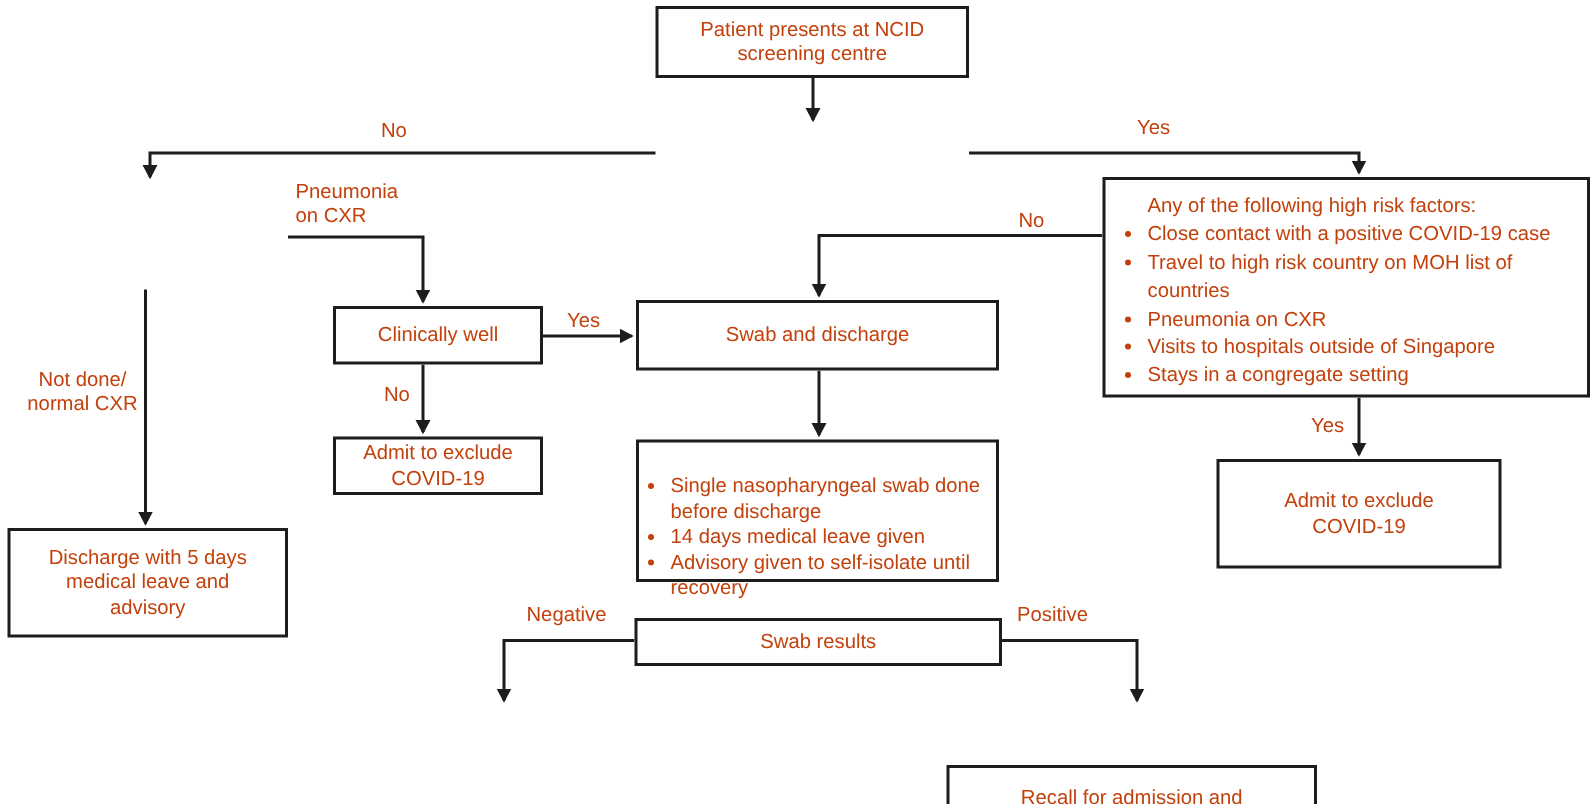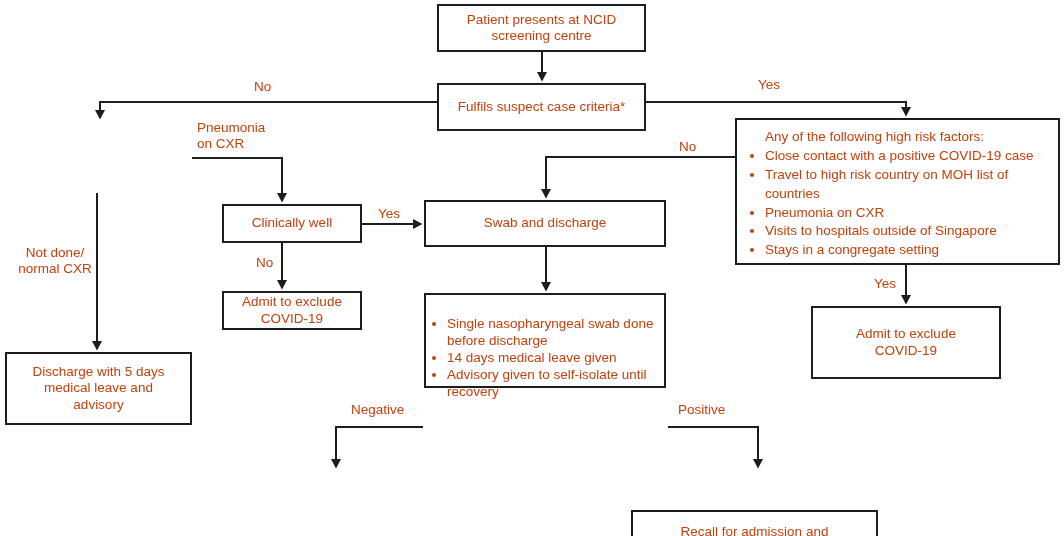--- a/index.html
+++ b/index.html
@@ -88,23 +88,20 @@
     <path class="edge" d="M546,247 V290" marker-end="url(#arrow)"></path>
     <path class="edge" d="M906,265 V303" marker-end="url(#arrow)"></path>
     <path class="edge" d="M423,427 H336 V467" marker-end="url(#arrow)"></path>
     <path class="edge" d="M668,427 H758 V467" marker-end="url(#arrow)"></path>
   </svg>
 
   <div class="node pad-patient" style="left:437px; top:4px; width:209px; height:48px;">
     <div class="txt">Patient presents at NCID screening centre</div>
   </div>
 
-  <div class="node pad-fulfils" style="left:437px; top:83px; width:209px; height:48px;">
-    <div class="txt">Fulfils suspect case criteria*</div>
-  </div>
 
 
   <div class="node pad-plain" style="left:222px; top:204px; width:140px; height:39px;">
     <div class="txt">Clinically well</div>
   </div>
 
   <div class="node pad-plain" style="left:222px; top:291px; width:140px; height:39px;">
     <div class="txt">Admit to exclude COVID-19</div>
   </div>
 
@@ -134,20 +131,23 @@
           <li>Visits to hospitals outside of Singapore</li>
           <li>Stays in a congregate setting</li>
         </ul>
     </div>
   </div>
 
   <div class="node pad-admit-r" style="left:811px; top:306px; width:190px; height:73px;">
     <div class="txt">Admit to exclude COVID-19</div>
   </div>
 
+  <div class="node pad-plain" style="left:423px; top:412px; width:245px; height:32px;">
+    <div class="txt">Swab results</div>
+  </div>
 
 
   <div class="node pad-recall" style="left:631px; top:470px; width:247px; height:61px;">
     <div class="txt">Recall for admission and isolation in NCID</div>
   </div>
 
   <div class="edge-label" style="left:254px; top:79px;">No</div>
 
   <div class="edge-label" style="left:758px; top:77px;">Yes</div>
 

